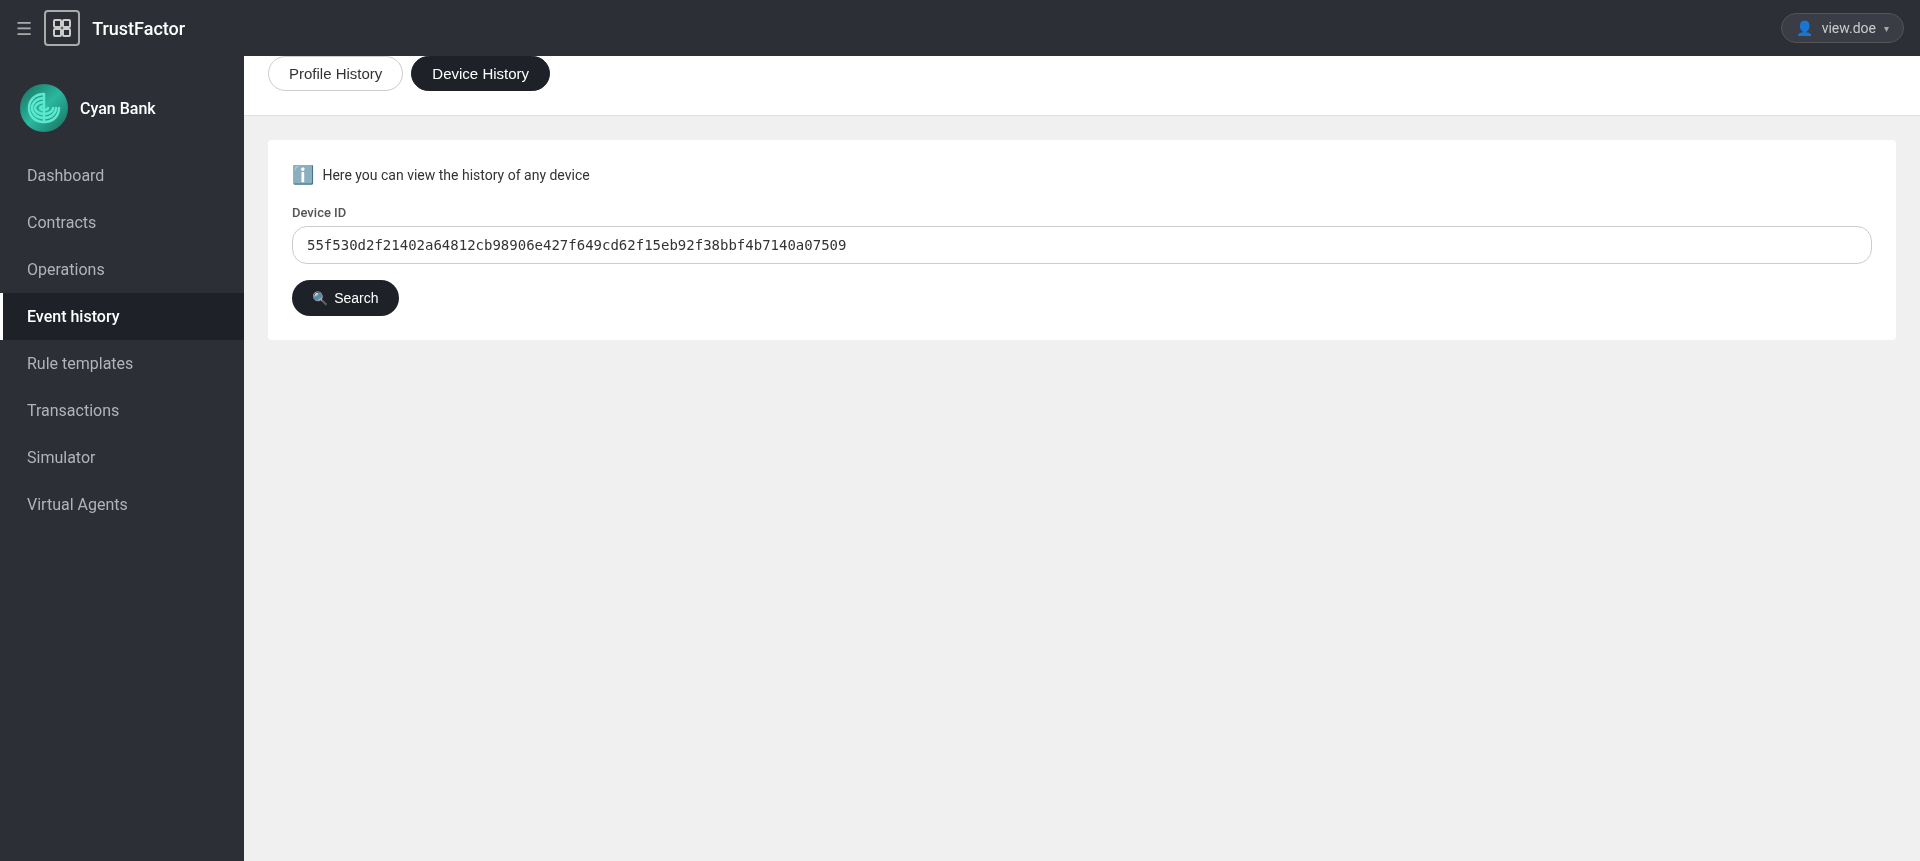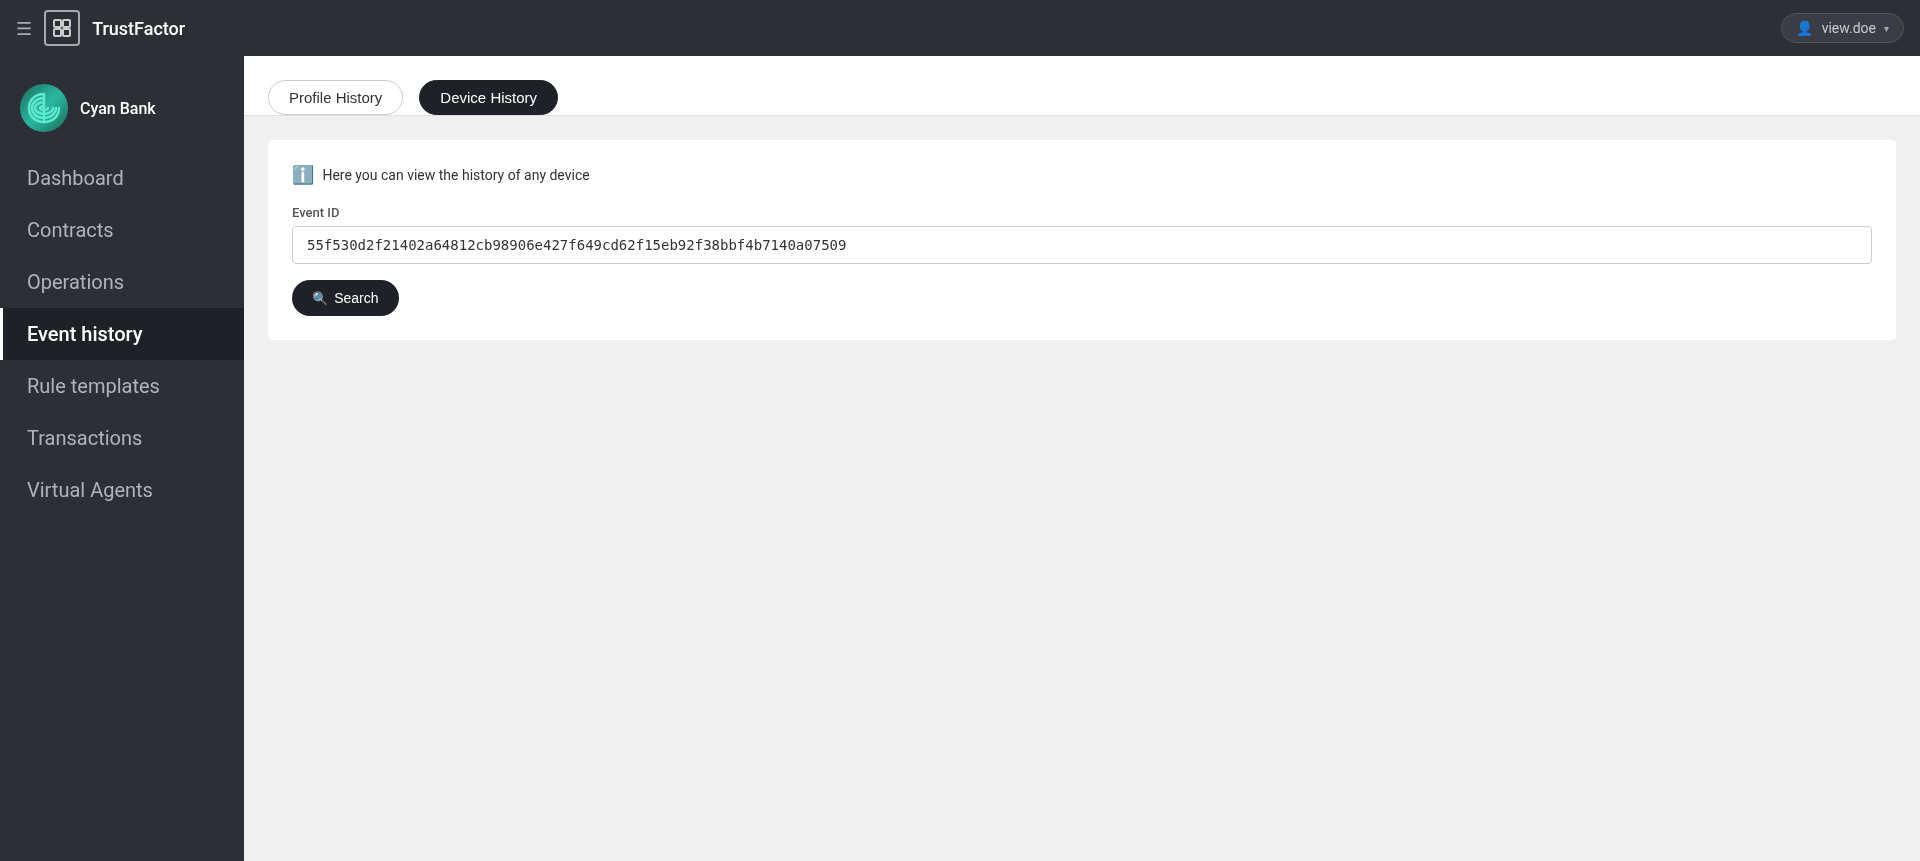--- a/index.html
+++ b/index.html
@@ -96,21 +96,21 @@
     }
     .org-name {
       color: #ffffff;
       font-size: 16px;
       font-weight: 500;
     }
 
     .nav-item {
       padding: 14px 24px;
       color: #b0b3bb;
-      font-size: 20px;
+      font-size: 16px;
       cursor: pointer;
       display: flex;
       border-left: 3px solid transparent;
       transition: background 0.15s;
     }
     .nav-item.active {
       background: #1e2128;
       color: #ffffff;
       border-left: 3px solid #ffffff;
       font-weight: 500;
@@ -122,24 +122,24 @@
       display: flex;
       flex-direction: column;
       overflow: hidden;
     }
 
     
     .tab-bar {
       background: #ffffff;
       border-bottom: 1px solid #e0e0e0;
       display: flex;
-      align-items: flex-end;
+      align-items: flex-start;
       padding: 0 24px;
       height: 60px;
-      gap: 16px;
+      gap: 8px;
       flex-shrink: 0;
     }
     .tab-btn {
       padding: 8px 20px;
       border-radius: 20px;
       font-size: 15px;
       cursor: pointer;
       border: 1px solid transparent;
       font-weight: 400;
     }
@@ -184,21 +184,21 @@
     .field-label {
       font-size: 13px;
       color: #555;
       margin-bottom: 6px;
       font-weight: 500;
     }
     .device-id-input {
       width: 100%;
       padding: 10px 14px;
       border: 1px solid #ccc;
-      border-radius: 4px;
+      border-radius: 15px;
       font-size: 14px;
       color: #333;
       outline: none;
       font-family: monospace;
     }
     .search-btn {
       margin-top: 16px;
       background: #1e2128;
       color: #ffffff;
       border: none;
@@ -266,40 +266,43 @@
     <div class="nav-item active">
       <span>Event history</span>
     </div>
     <div class="nav-item">
       <span>Rule templates</span>
     </div>
     <div class="nav-item">
       <span>Transactions</span>
     </div>
     <div class="nav-item">
+      <span>Simulator</span>
+    </div>
+    <div class="nav-item">
       <span>Virtual Agents</span>
     </div>
   </div>
 
   <div class="content-area">
 
     <div class="tab-bar">
       <button class="tab-btn inactive">Profile History</button>
       <button class="tab-btn active">Device History</button>
     </div>
 
     <div class="page-content">
       <div class="content-card">
 
         <div class="info-banner">
           <span class="info-icon">ℹ️</span>
           <span class="info-text">Here you can view the history of any device</span>
         </div>
 
-        <div class="field-label">Event ID</div>
+        <div class="field-label">Device ID</div>
         <input class="device-id-input" type="text" value="55f530d2f21402a64812cb98906e427f649cd62f15eb92f38bbf4b7140a07509" style="">
 
         <button class="search-btn">
           <span class="search-btn-icon">🔍</span>
           <span>Search</span>
         </button>
 
       </div>
     </div>
 

